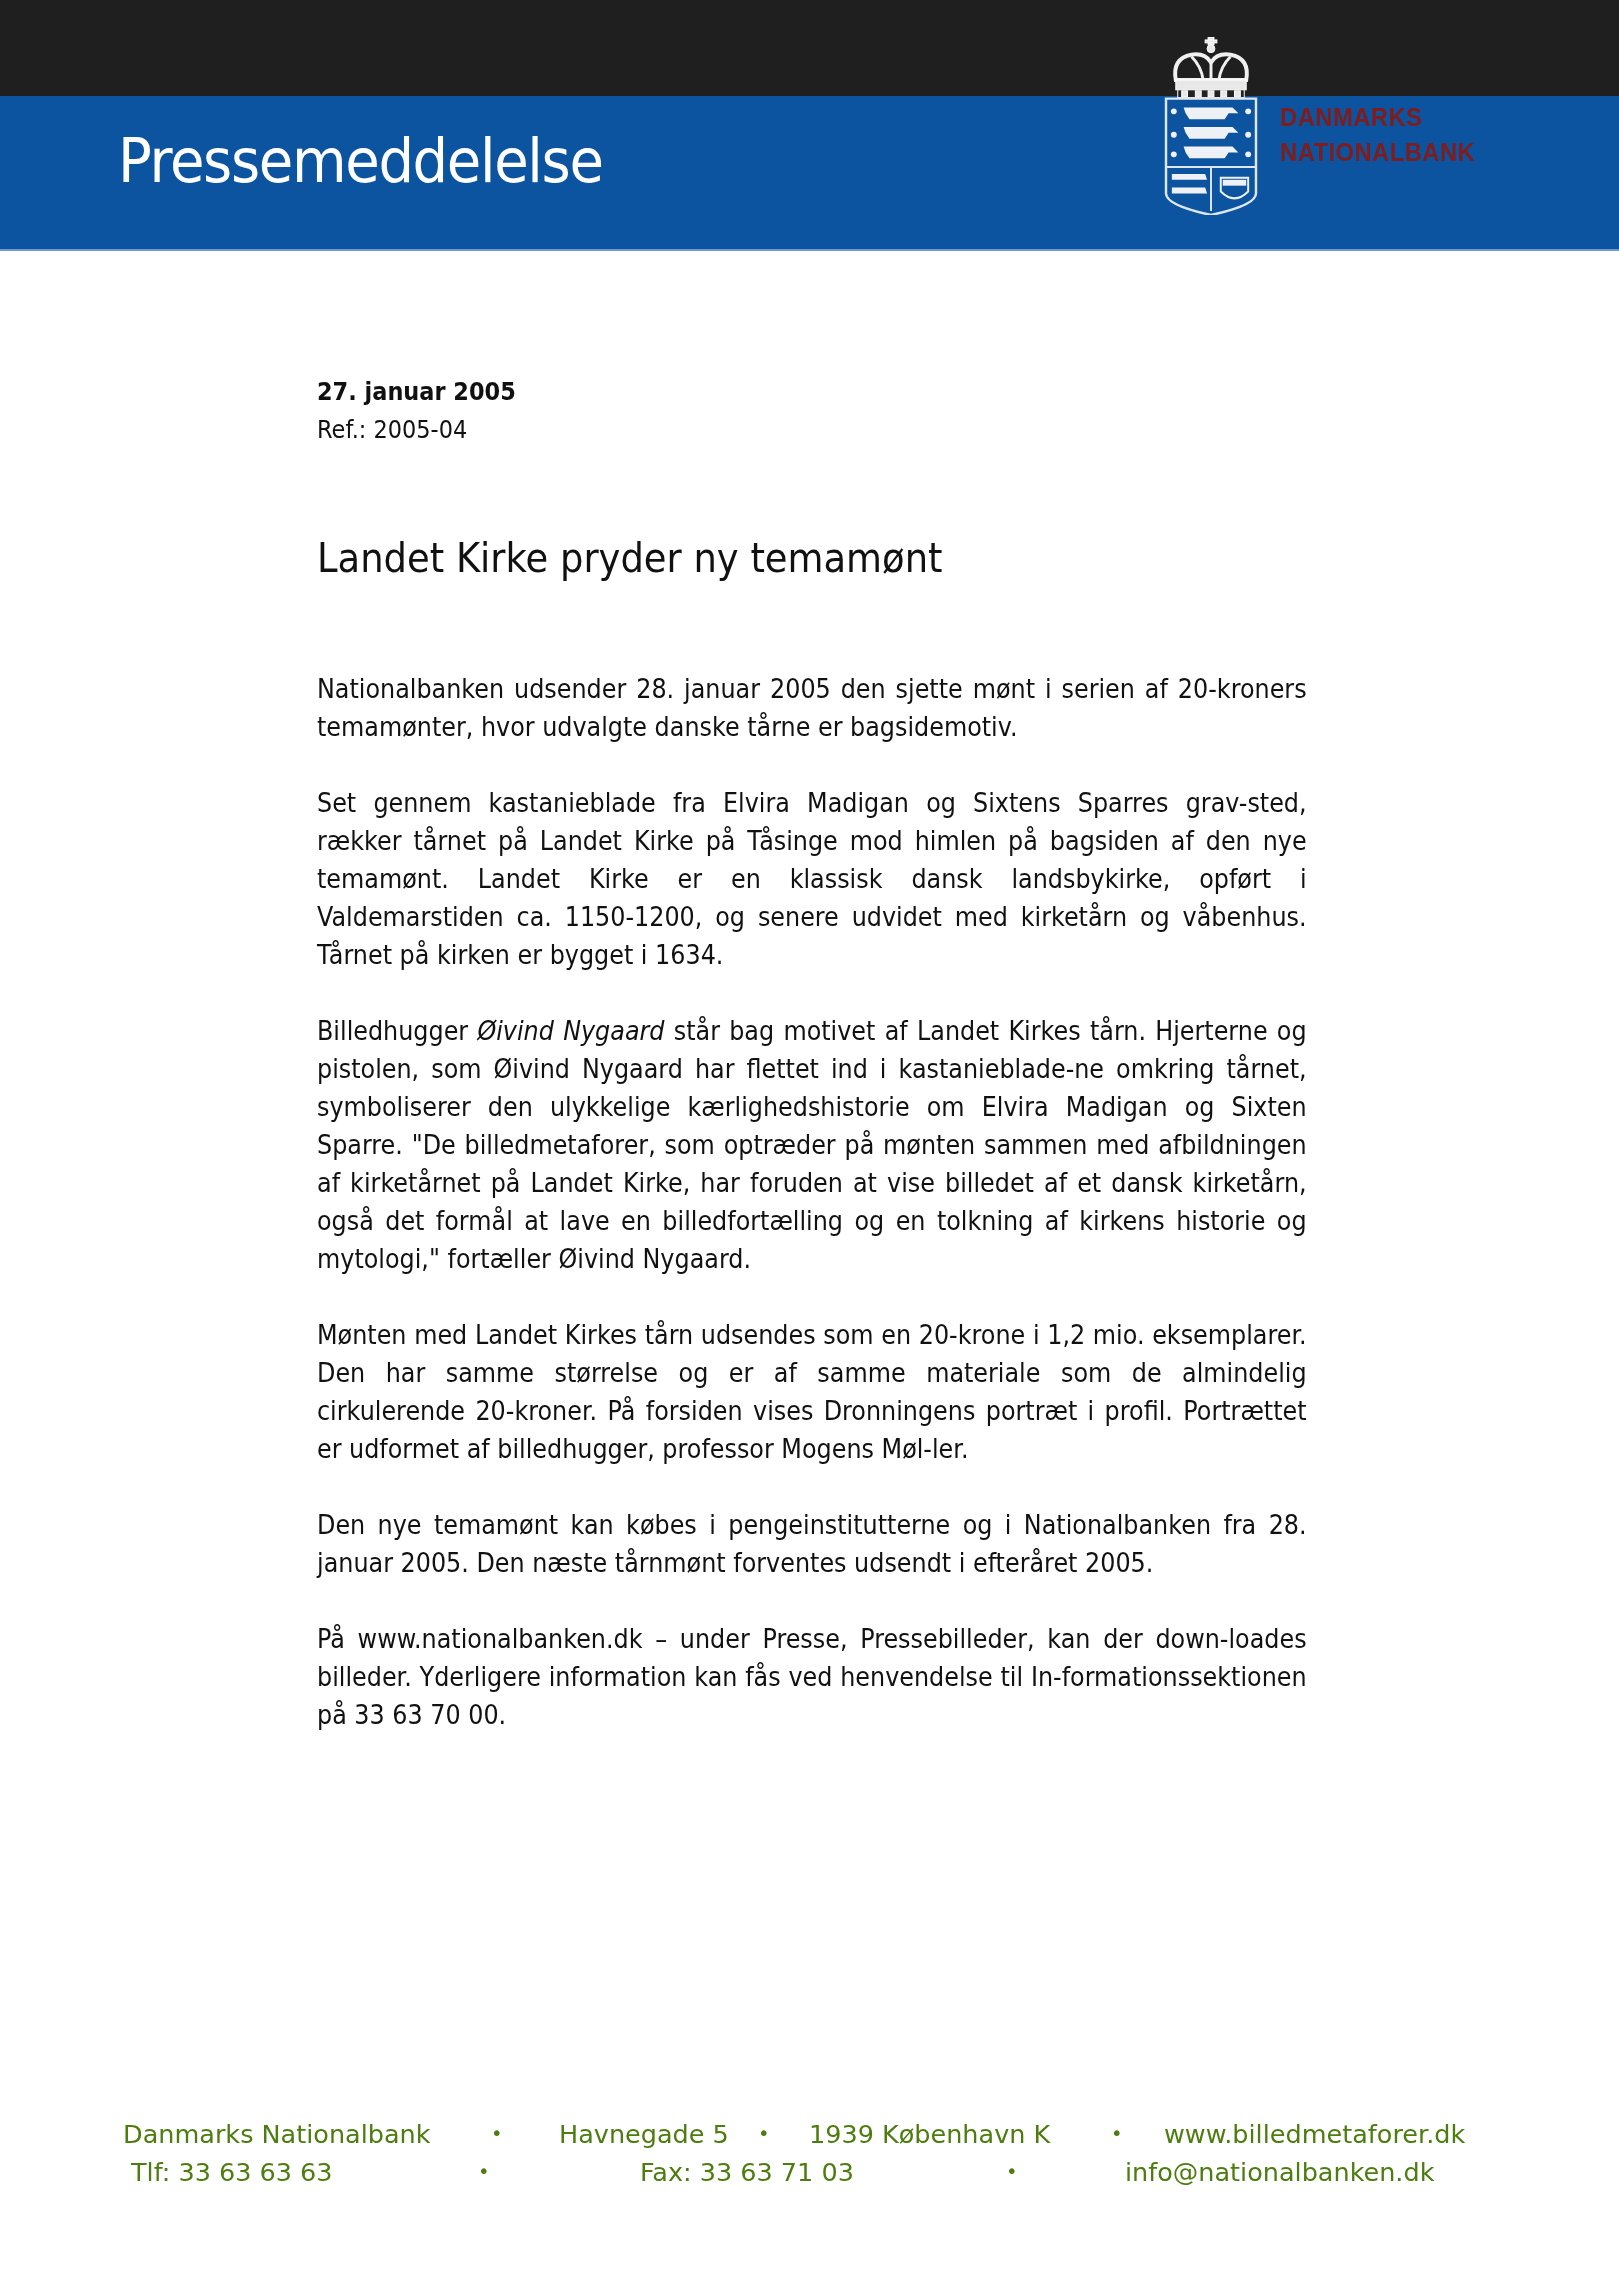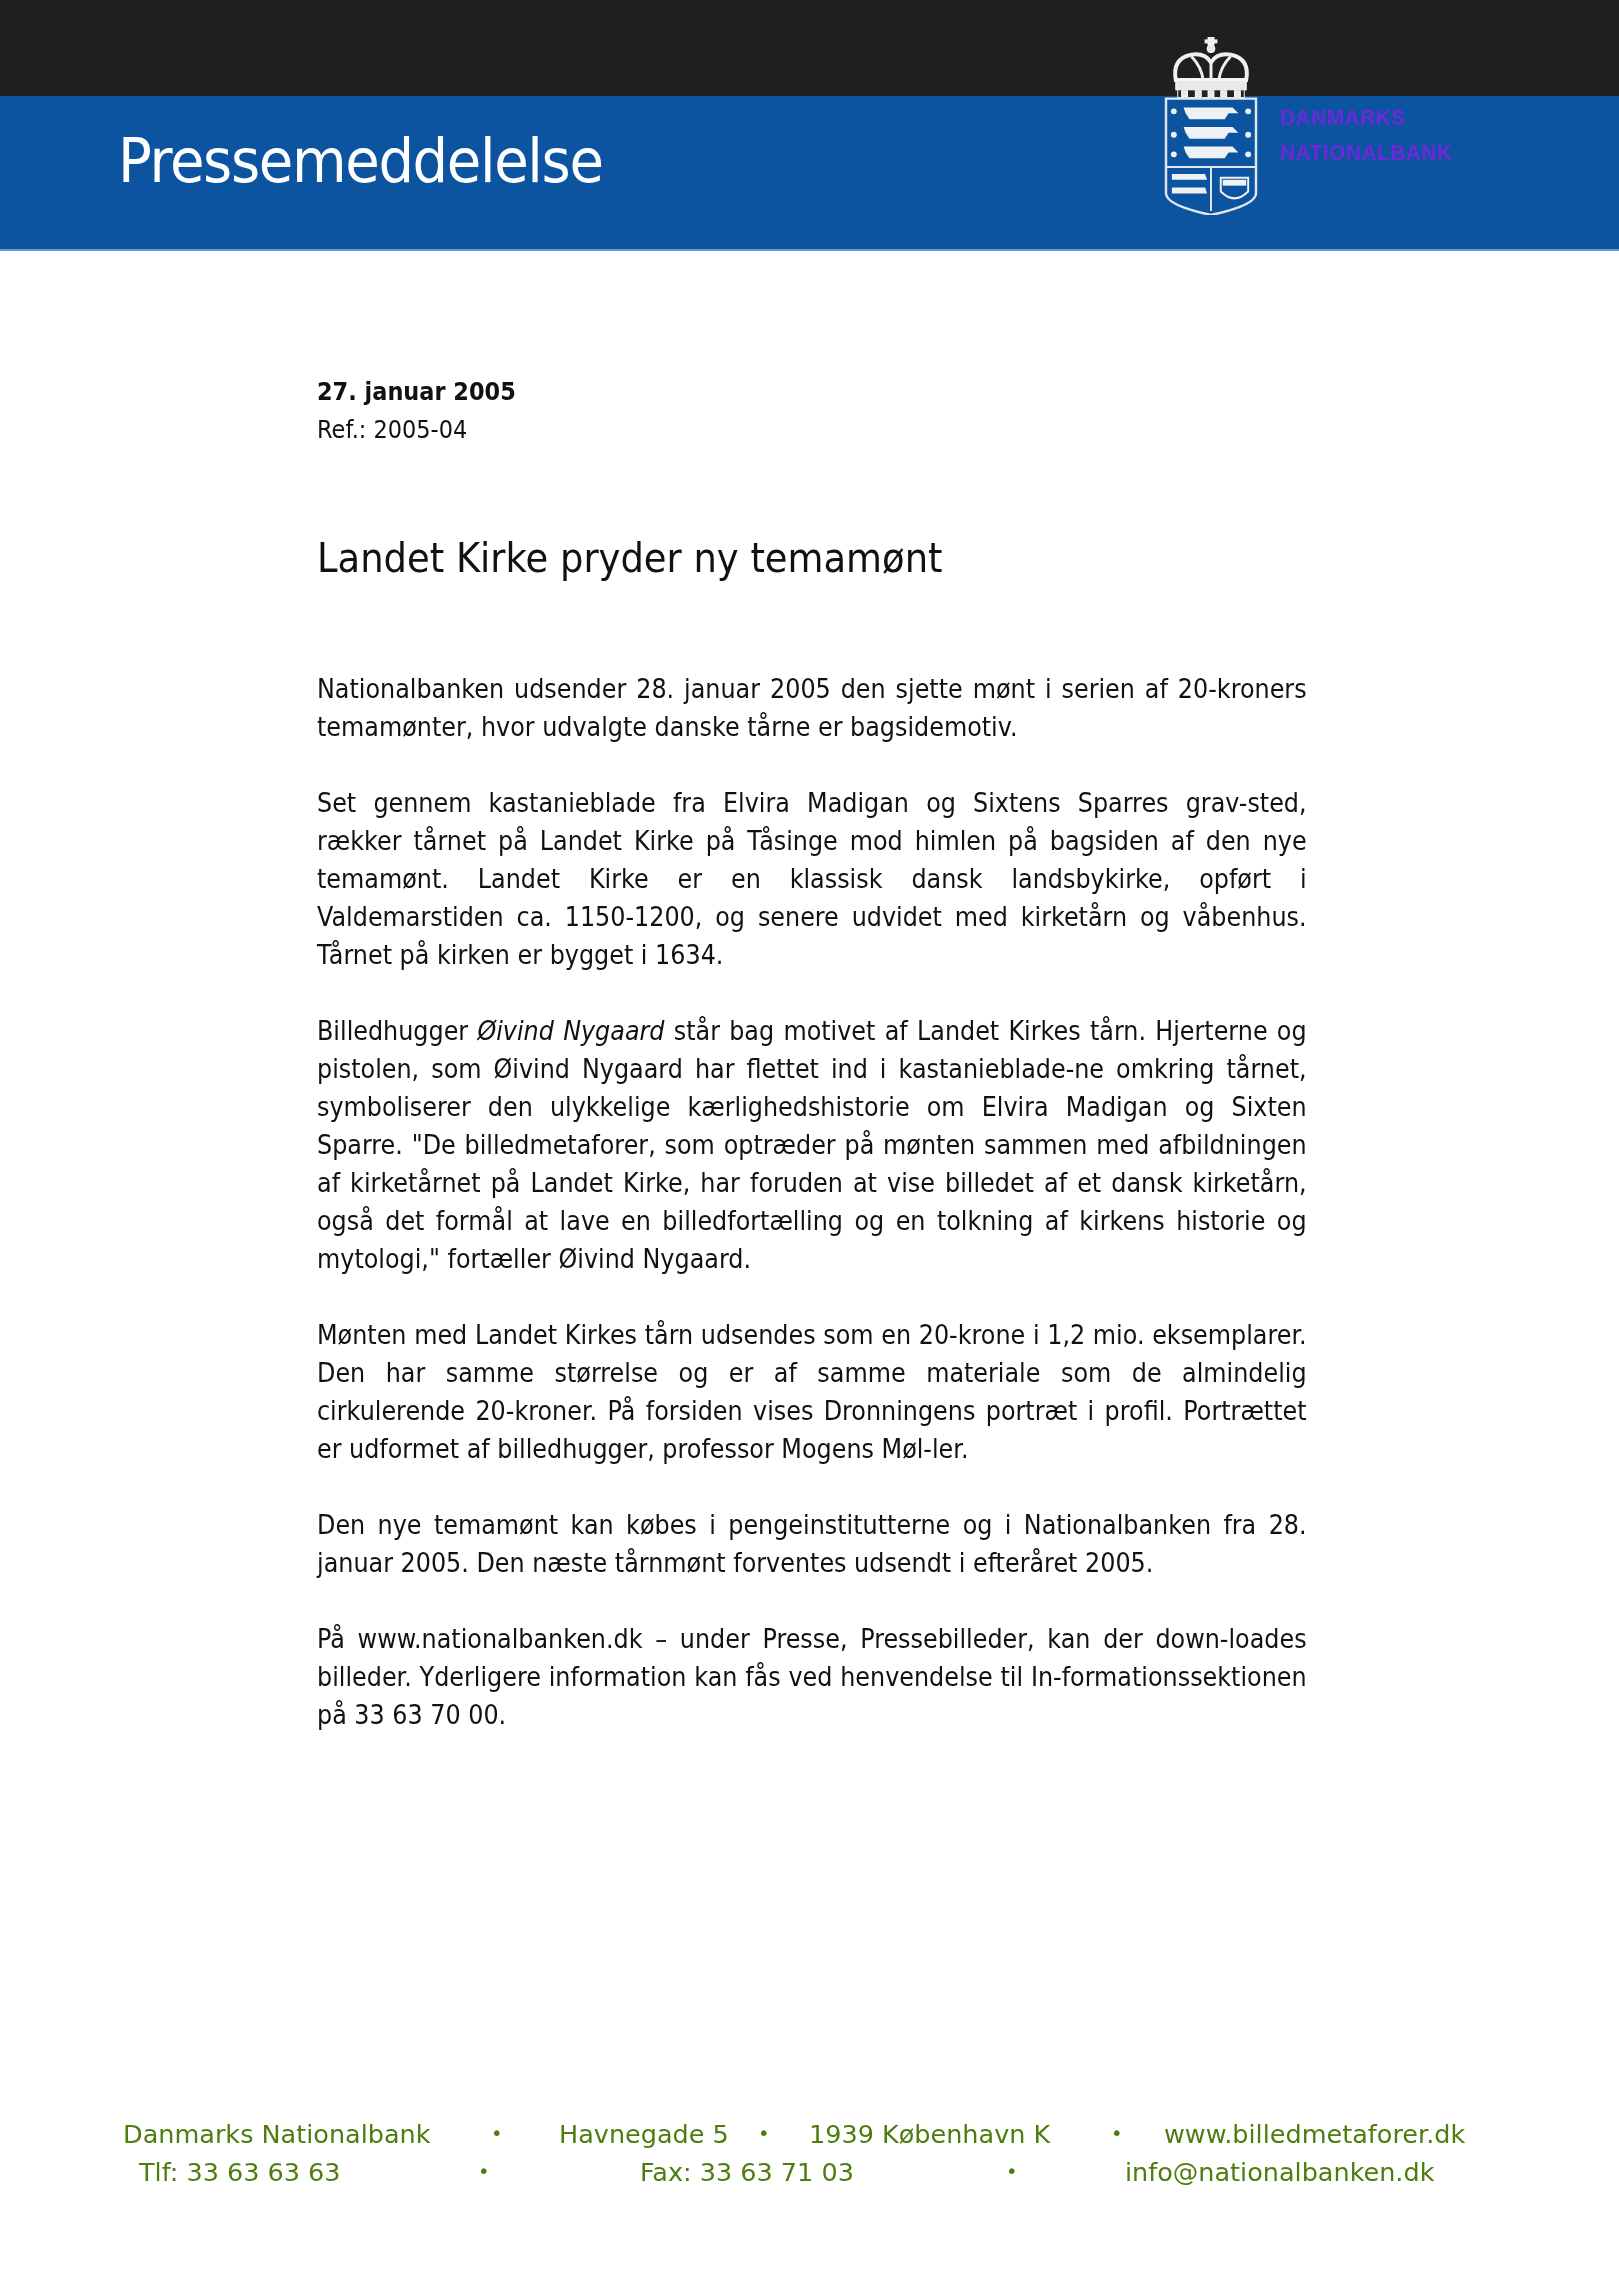--- a/index.html
+++ b/index.html
@@ -8,21 +8,21 @@
     font-family: "Liberation Sans", "DejaVu Sans", sans-serif; color: #111;
   }
   .topbar { position: absolute; left: 0; top: 0; width: 1619px; height: 96px; background: #1f1f1f; }
   .band { position: absolute; left: 0; top: 96px; width: 1619px; height: 153px; background: #0c54a0; border-bottom: 2px solid #6d9bd0; }
   .press-title {
     position: absolute; left: 118px; top: 125px; font-size: 61px; color: #ffffff;
     font-family: "DejaVu Sans", sans-serif; letter-spacing: -1.5px; font-weight: normal;
     transform: scaleX(0.92); transform-origin: left top;
   }
   .logo { position: absolute; left: 1162px; top: 37px; width: 98px; height: 178px; }
-  .logo-text { position: absolute; left: 1280px; top: 100px; color: #6d28d9; font-weight: bold; font-size: 22px; line-height: 35px; letter-spacing: 0.5px; font-family: "Liberation Sans", sans-serif; }
+  .logo-text { position: absolute; left: 1280px; top: 100px; color: #7f1d1d; font-weight: bold; font-size: 25px; line-height: 35px; letter-spacing: 0.5px; font-family: "Liberation Sans", sans-serif; }
   .logo-text div { transform: scaleX(0.95); transform-origin: left; }
 
   .meta { position: absolute; left: 317px; top: 372px; font-family: "DejaVu Sans", sans-serif; font-size: 25.5px; line-height: 38px; transform: scaleX(0.88); transform-origin: left top; }
   .meta .date { font-weight: bold; }
   .headline { position: absolute; left: 317px; top: 534px; font-size: 41px; font-family: "DejaVu Sans", sans-serif; transform: scaleX(0.9); transform-origin: left top; white-space: nowrap; }
 
   .body { position: absolute; left: 317px; top: 670px; width: 1078px; transform: scaleX(0.918); transform-origin: left top; }
   .body p {
     margin: 0 0 38px 0; font-family: "DejaVu Sans", sans-serif; font-size: 26px; line-height: 38px;
     text-align: justify; text-align-last: left;
@@ -104,20 +104,20 @@
   <div class="frow">
     <span style="left:0">Danmarks Nationalbank</span>
     <span class="dot" style="left:368px">•</span>
     <span style="left:436px">Havnegade 5</span>
     <span class="dot" style="left:635px">•</span>
     <span style="left:686px">1939  København K</span>
     <span class="dot" style="left:988px">•</span>
     <span style="left:1041px">www.billedmetaforer.dk</span>
   </div>
   <div class="frow">
-    <span style="left:16px">Tlf: 33 63 63 63</span>
+    <span style="left:8px">Tlf: 33 63 63 63</span>
     <span class="dot" style="left:355px">•</span>
     <span style="left:517px">Fax: 33 63 71 03</span>
     <span class="dot" style="left:883px">•</span>
     <span style="left:1002px">info@nationalbanken.dk</span>
   </div>
 </div>
 
 
 </body></html>

